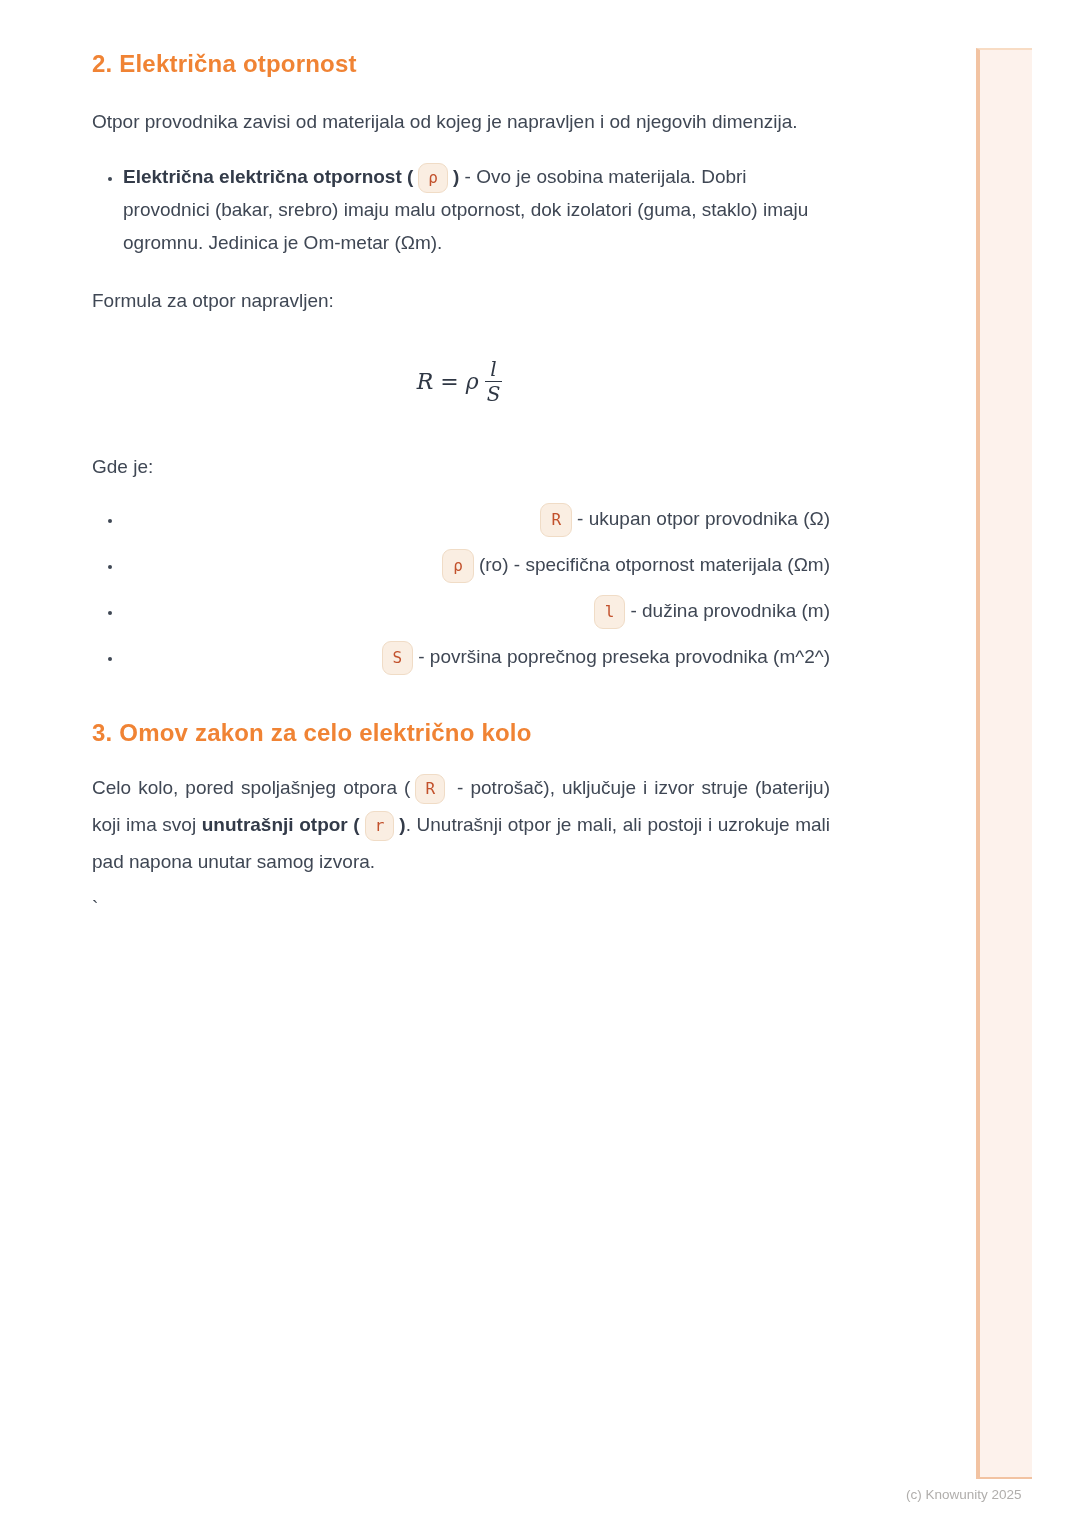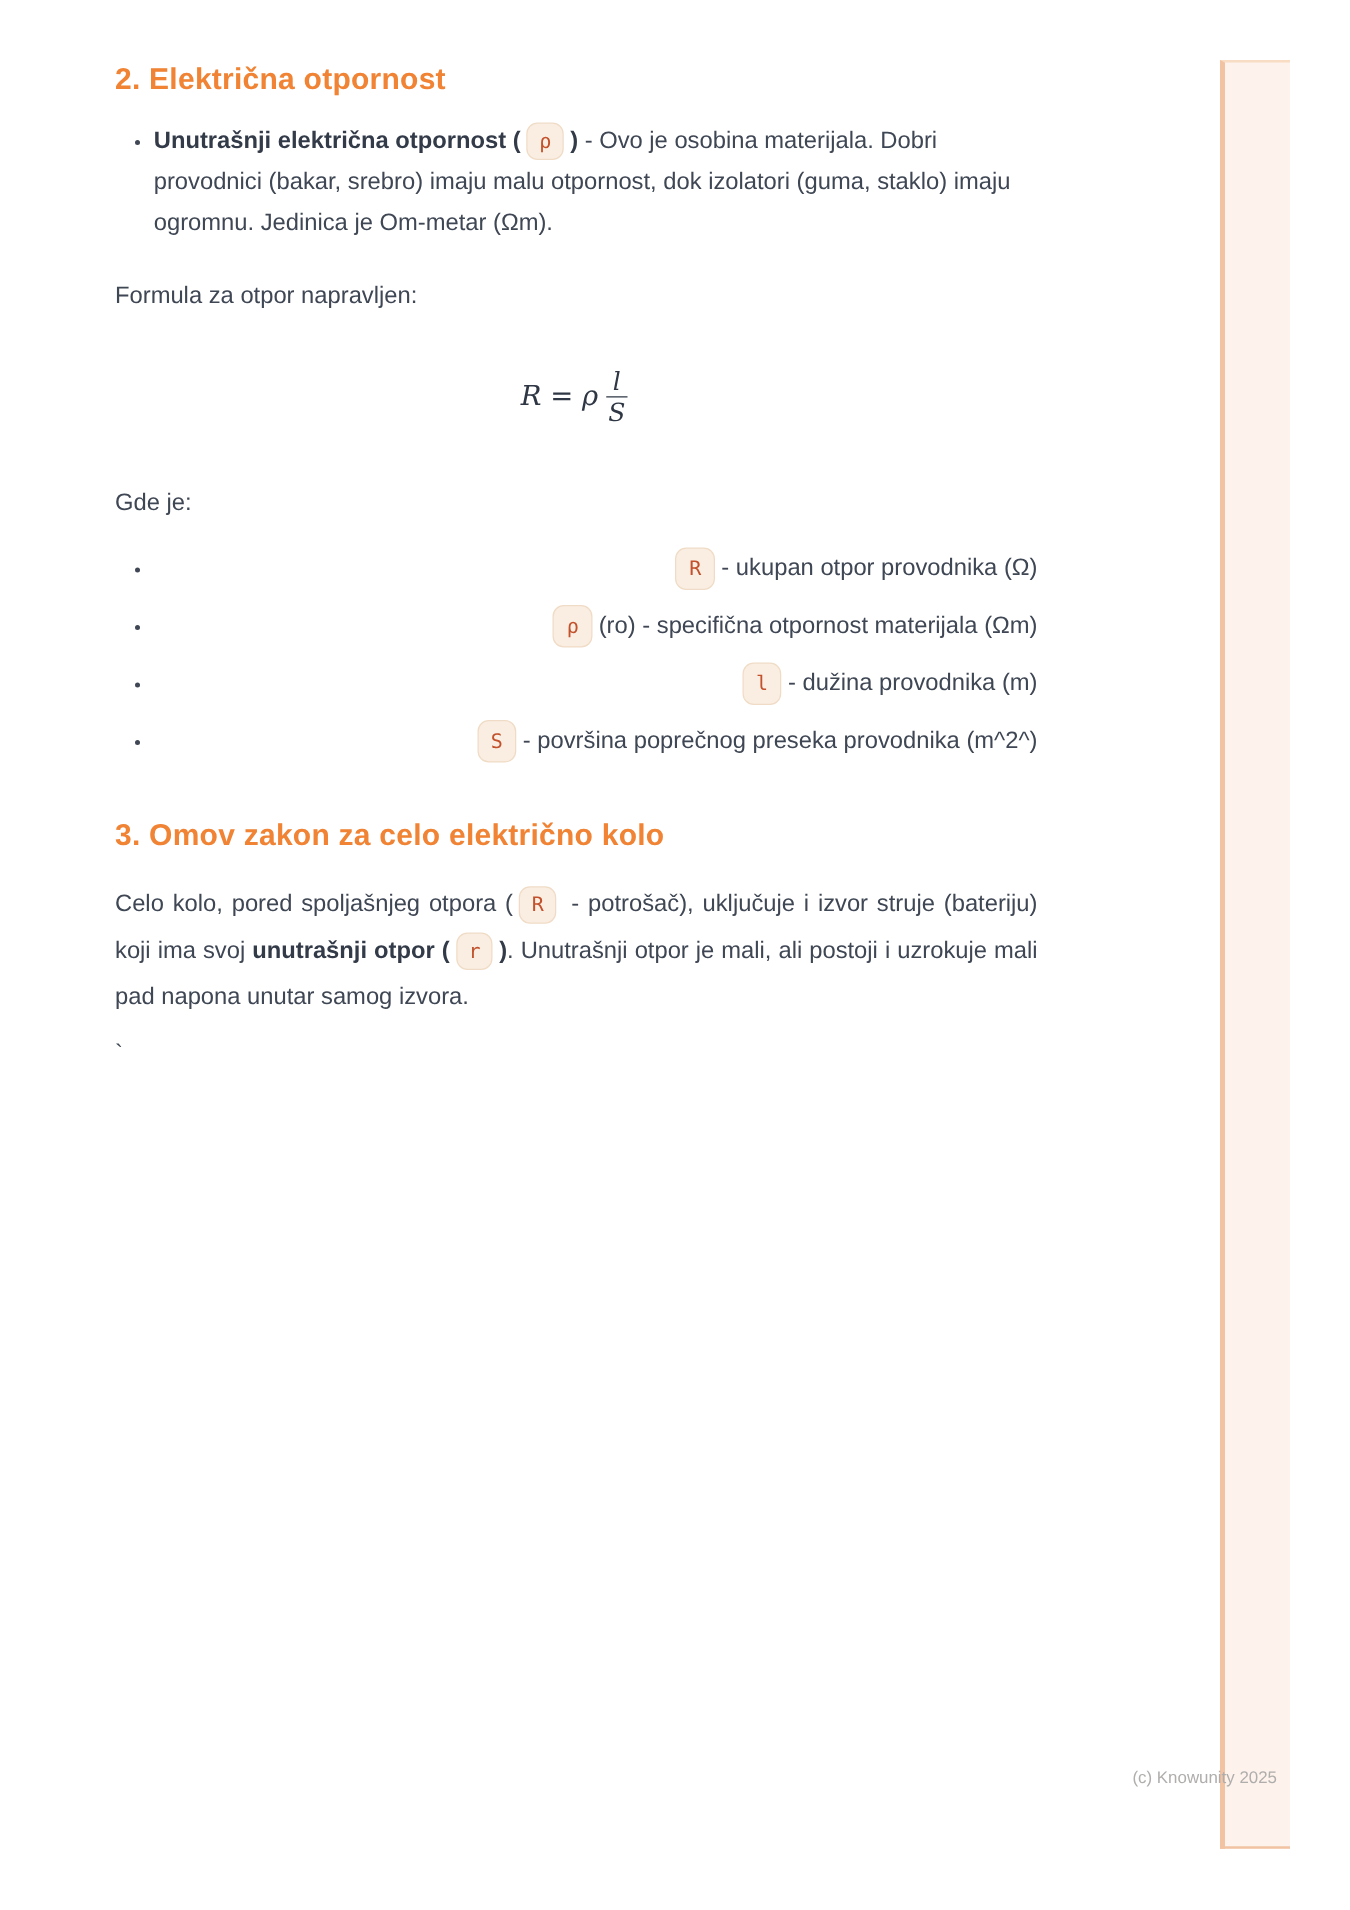--- a/index.html
+++ b/index.html
@@ -100,42 +100,43 @@
   }
   .callout p { font-size: 19px; line-height: 34px; }
   .callout strong, .content strong { color: #333b49; }
 
   .p-s3 { margin-top: 22px; line-height: 37px; }
 
   .stray { margin-top: 18px; font-size: 19px; line-height: 20px; }
 
   .footer {
     position: absolute;
-    left: 906px; top: 1414px;
+    left: 906px; top: 1487px;
     font-size: 13.5px;
     color: #b0aeac;
     z-index: 3;
     white-space: nowrap;
   }
 </style>
 </head>
 <body>
 
 <div class="page">
 
   <div class="side-stripe"></div>
 
   <div class="content">
 
     <h2 class="h-s2">2. Električna otpornost</h2>
 
+    <p class="body-text intro justify">Otpor provodnika zavisi od materijala od kojeg je napravljen i od njegovih dimenzija.</p>
 
     <ul class="bullet-list first-list">
       <li>
-        <strong>Unutrašnji električna otpornost (</strong><span class="code-badge inline-badge">ρ</span><strong>)</strong><span> - Ovo je osobina materijala. Dobri provodnici (bakar, srebro) imaju malu otpornost, dok izolatori (guma, staklo) imaju ogromnu. Jedinica je Om-metar (Ωm).</span>
+        <strong>Električna električna otpornost (</strong><span class="code-badge inline-badge">ρ</span><strong>)</strong><span> - Ovo je osobina materijala. Dobri provodnici (bakar, srebro) imaju malu otpornost, dok izolatori (guma, staklo) imaju ogromnu. Jedinica je Om-metar (Ωm).</span>
       </li>
     </ul>
 
     <p class="body-text formula-label">Formula za otpor napravljen:</p>
 
     <div class="formula">
       <span class="math-it">R</span>
       <span class="eq">=</span>
       <span class="math-it">ρ</span>
       <span class="frac">

